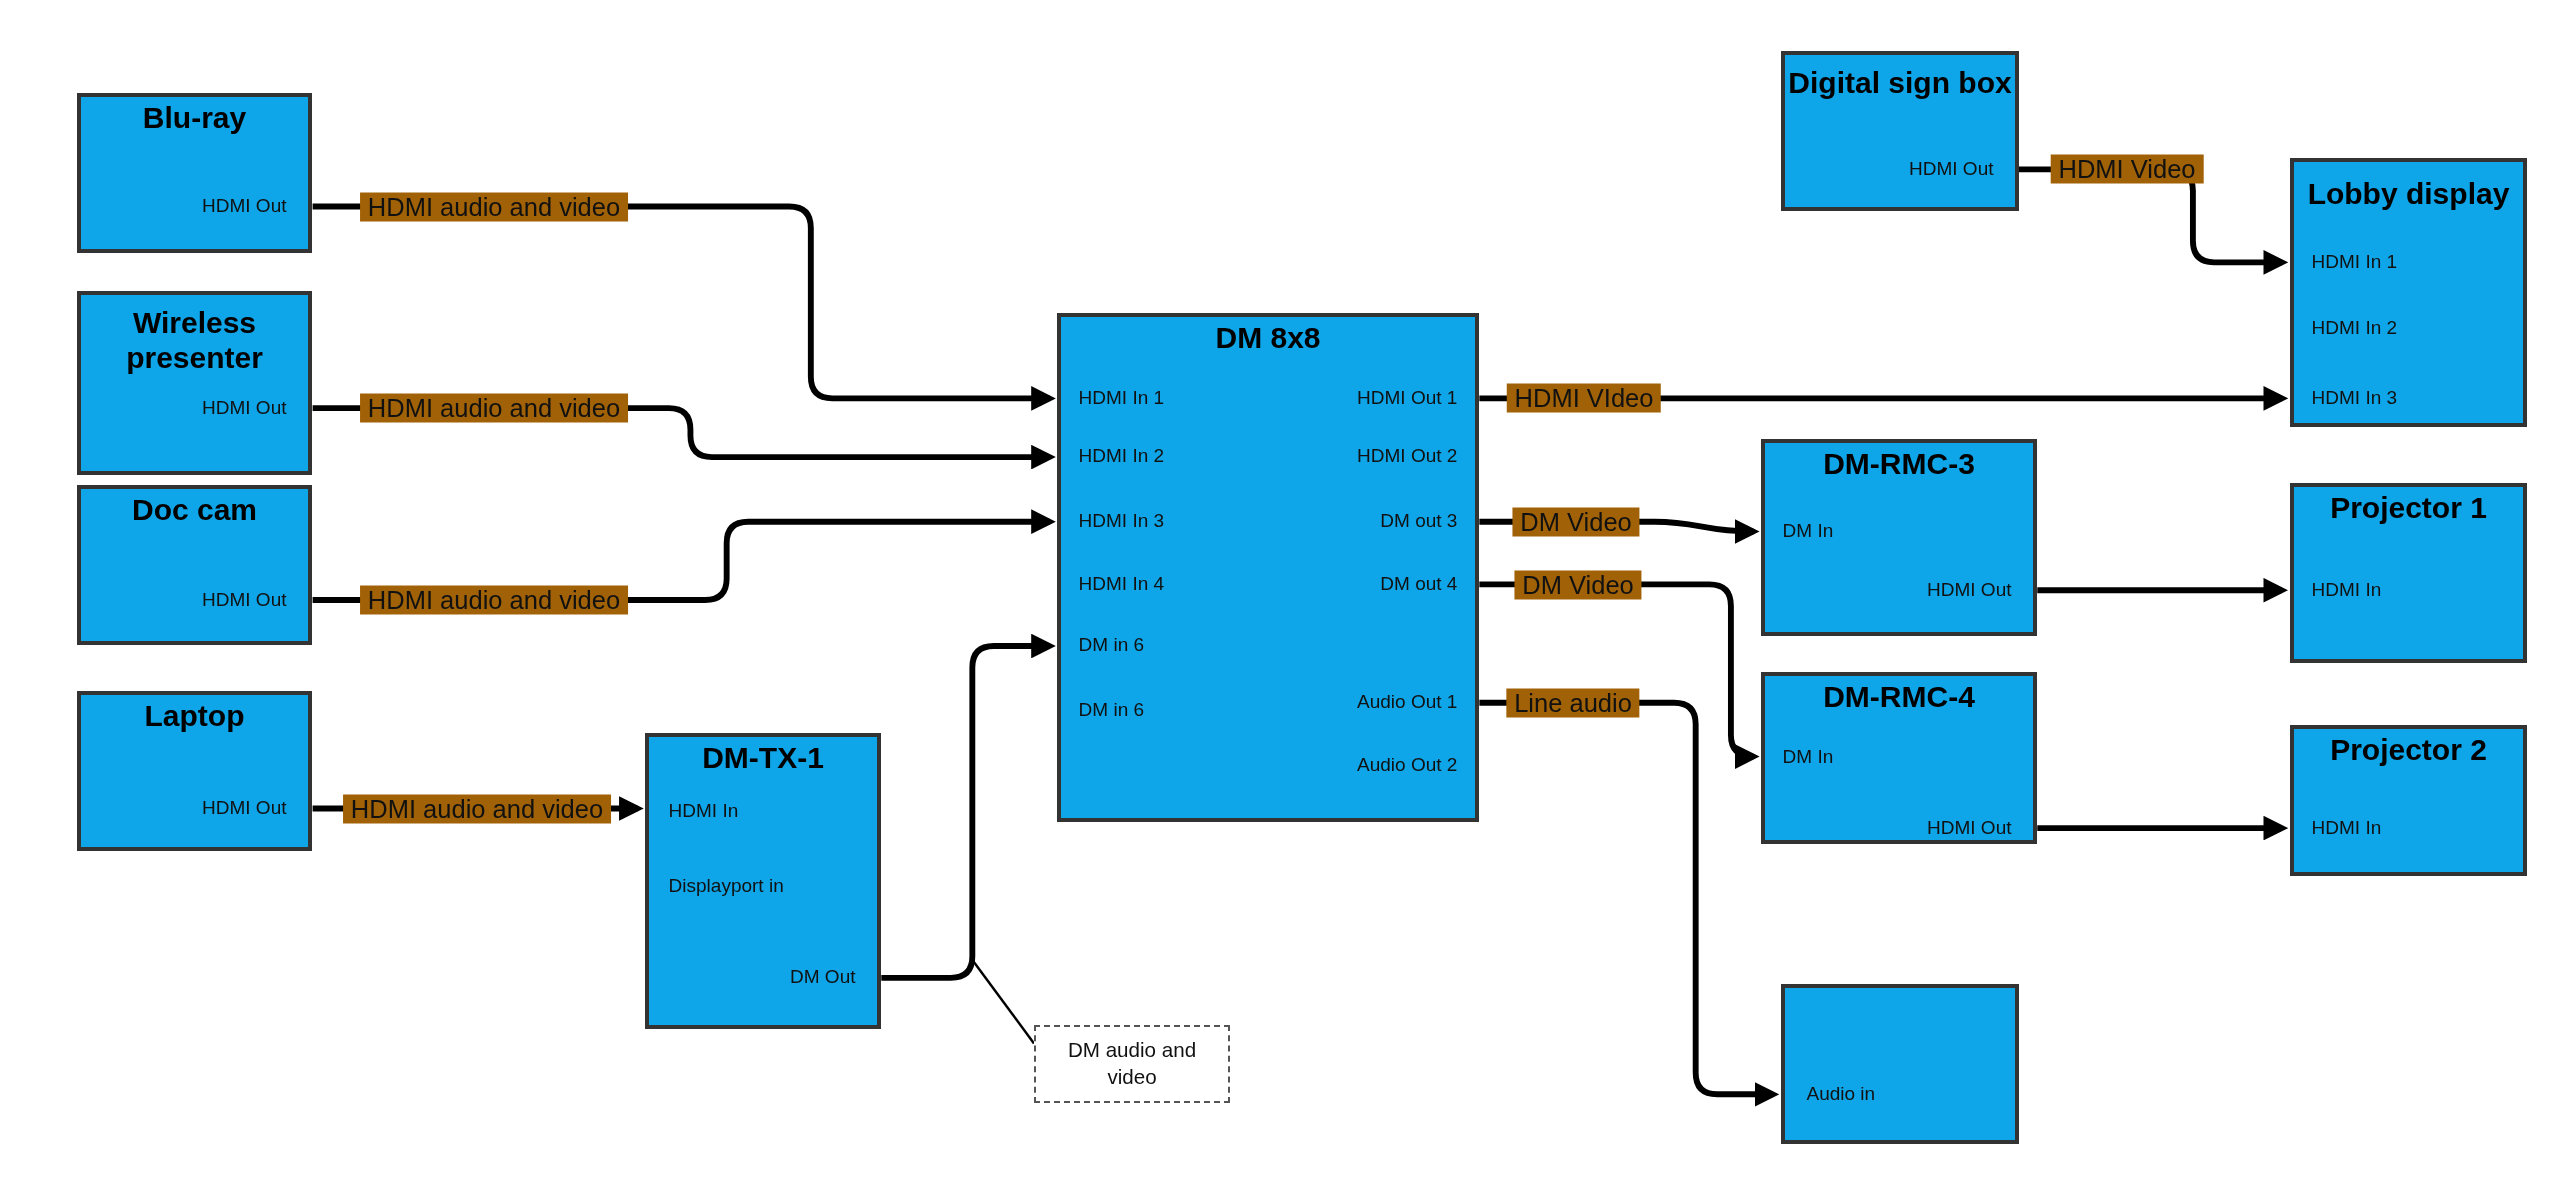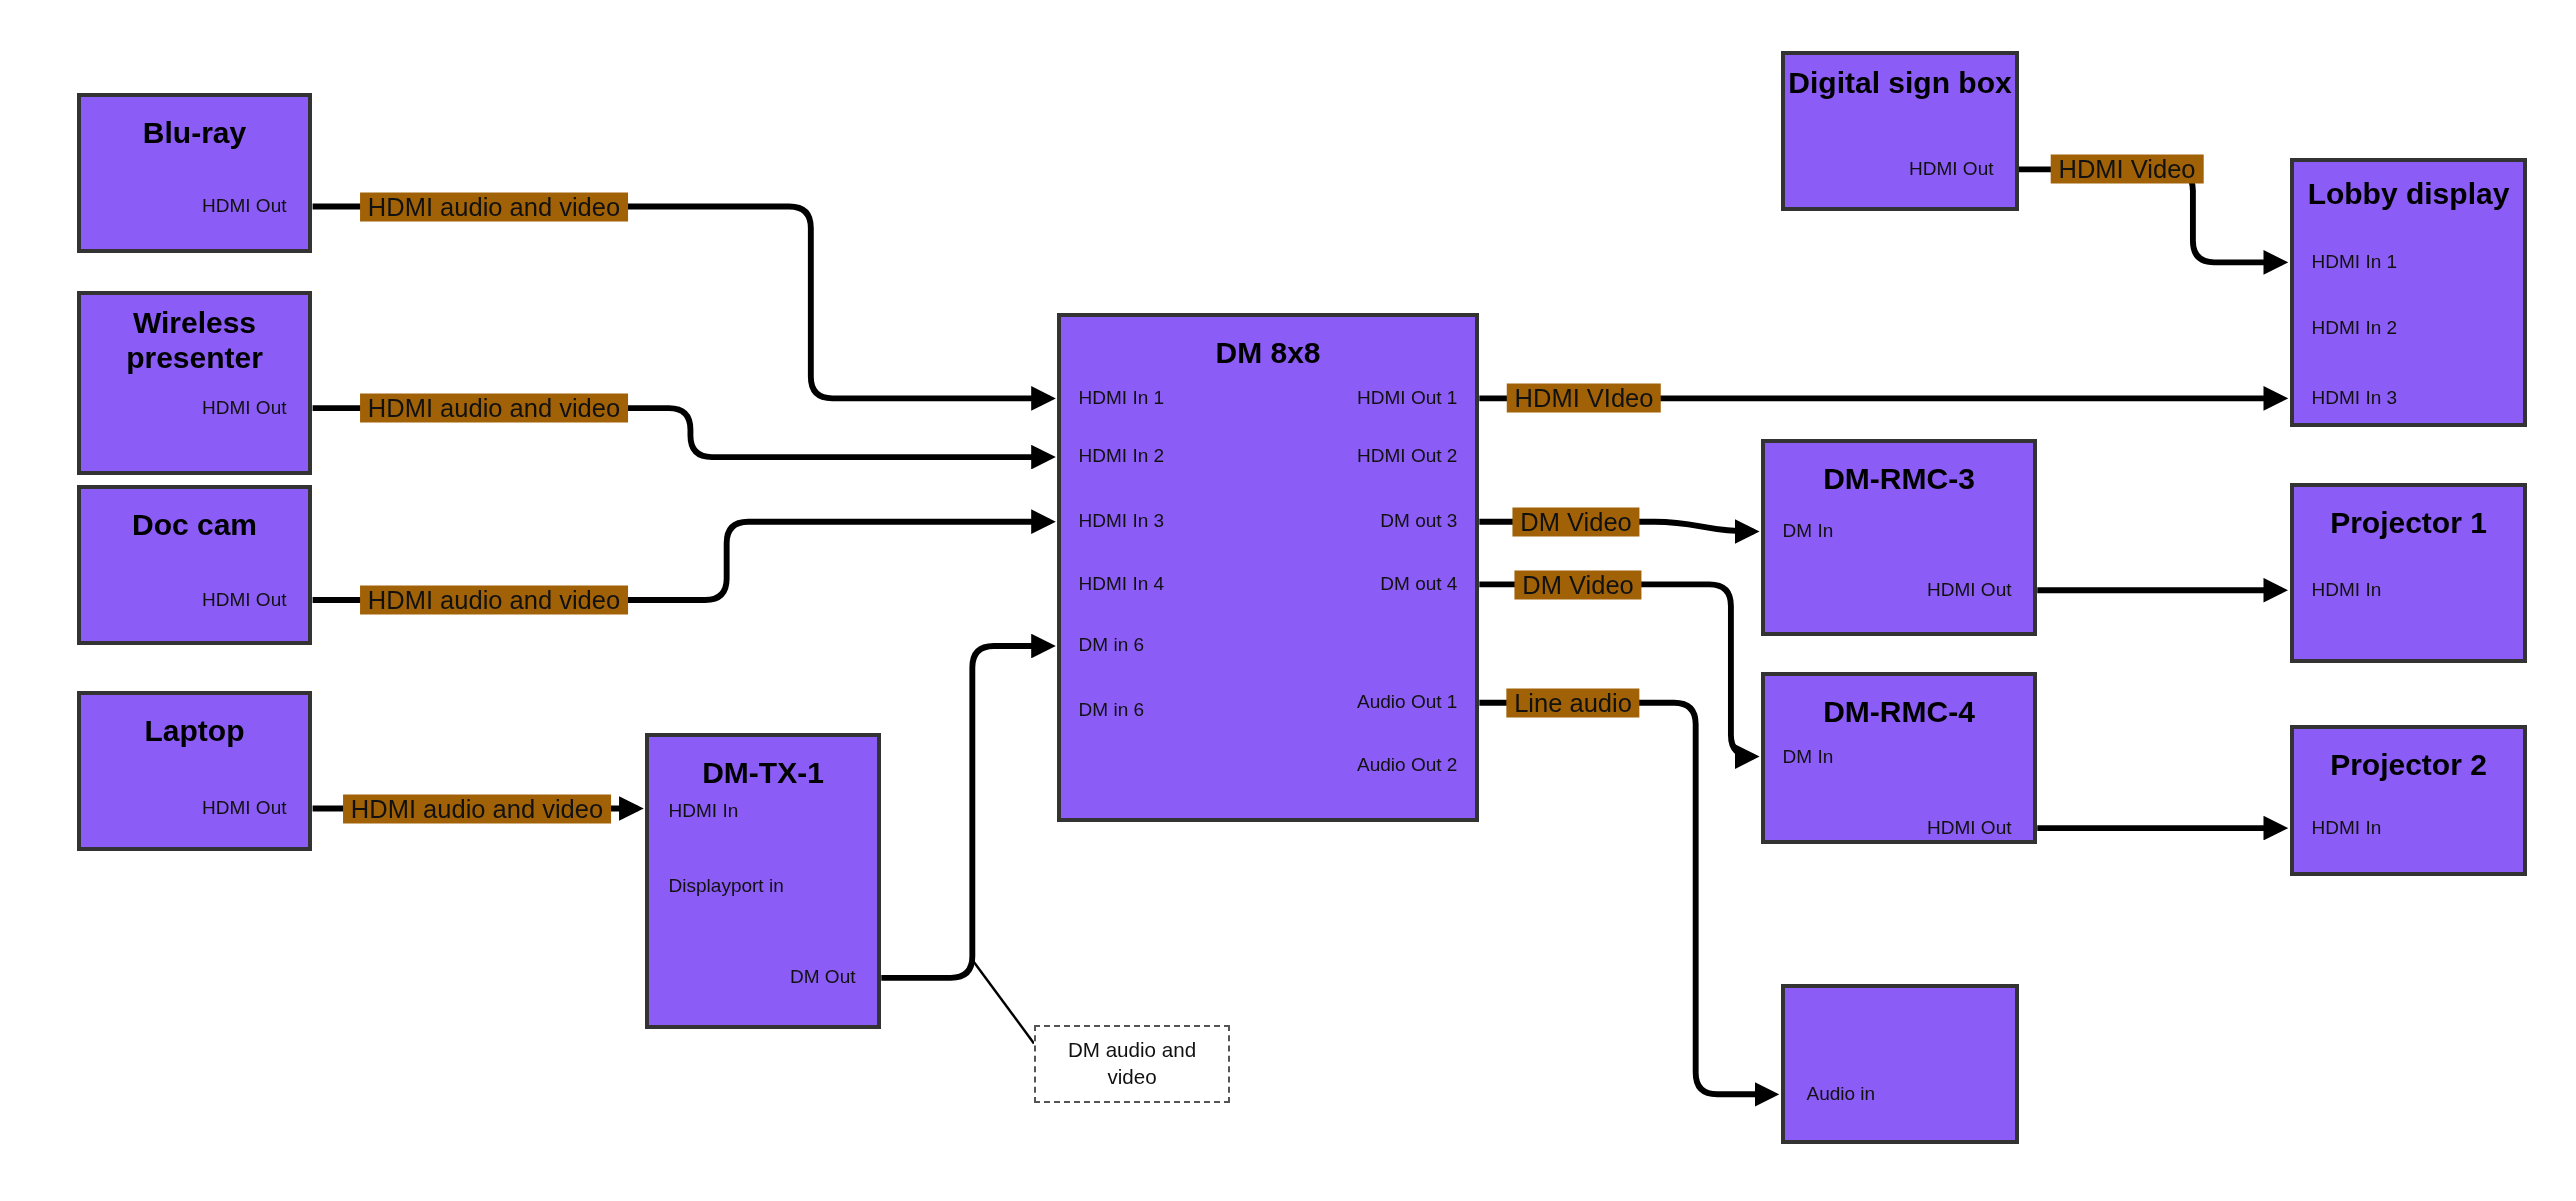--- a/index.html
+++ b/index.html
@@ -1,22 +1,22 @@
 <!DOCTYPE html>
 <html><head>
 <meta charset="utf-8">
 <style>
   html,body{margin:0;padding:0;background:#ffffff;}
   body{font-family:"Liberation Sans", sans-serif;color:#000;}
   .canvas{position:relative;width:2576px;height:1201px;background:#fff;overflow:hidden;}
   .wires{position:absolute;left:0;top:0;width:2576px;height:1201px;}
   .wire{stroke:#000;stroke-width:6;fill:none;}
   .wire-thin{stroke:#000;stroke-width:2.5;fill:none;}
-  .node{position:absolute;border:4.9px solid #333;background:#8b5cf6;box-sizing:border-box;}
-  .node .title{width:100%;padding-top:18px;text-align:center;font-weight:bold;font-size:30px;line-height:1.18;}
+  .node{position:absolute;border:4.9px solid #333;background:#0ea5e9;box-sizing:border-box;}
+  .node .title{width:100%;padding-top:3px;text-align:center;font-weight:bold;font-size:30px;line-height:1.18;}
   .port{position:absolute;font-size:19px;line-height:27.4px;white-space:nowrap;color:#111;}
   .port.pl{left:19.6px;}
   .port.pr{right:21.5px;text-align:right;}
   .dm8 .port.pl{left:17.6px;}
   .dm8 .port.pr{right:17.6px;}
   .edge-label{position:absolute;transform:translate(-50%,-50%);background:#a16207;padding:0 7.8px;font-size:25.5px;line-height:29px;white-space:nowrap;color:#111;}
   .annotation{position:absolute;left:1034px;top:1025px;width:196px;height:78px;border:2px dashed #555;
     box-sizing:border-box;display:flex;align-items:center;justify-content:center;text-align:center;
     font-size:20.6px;line-height:1.3;padding:3.9px 11.7px;background:#fff;color:#111;}
 </style>

